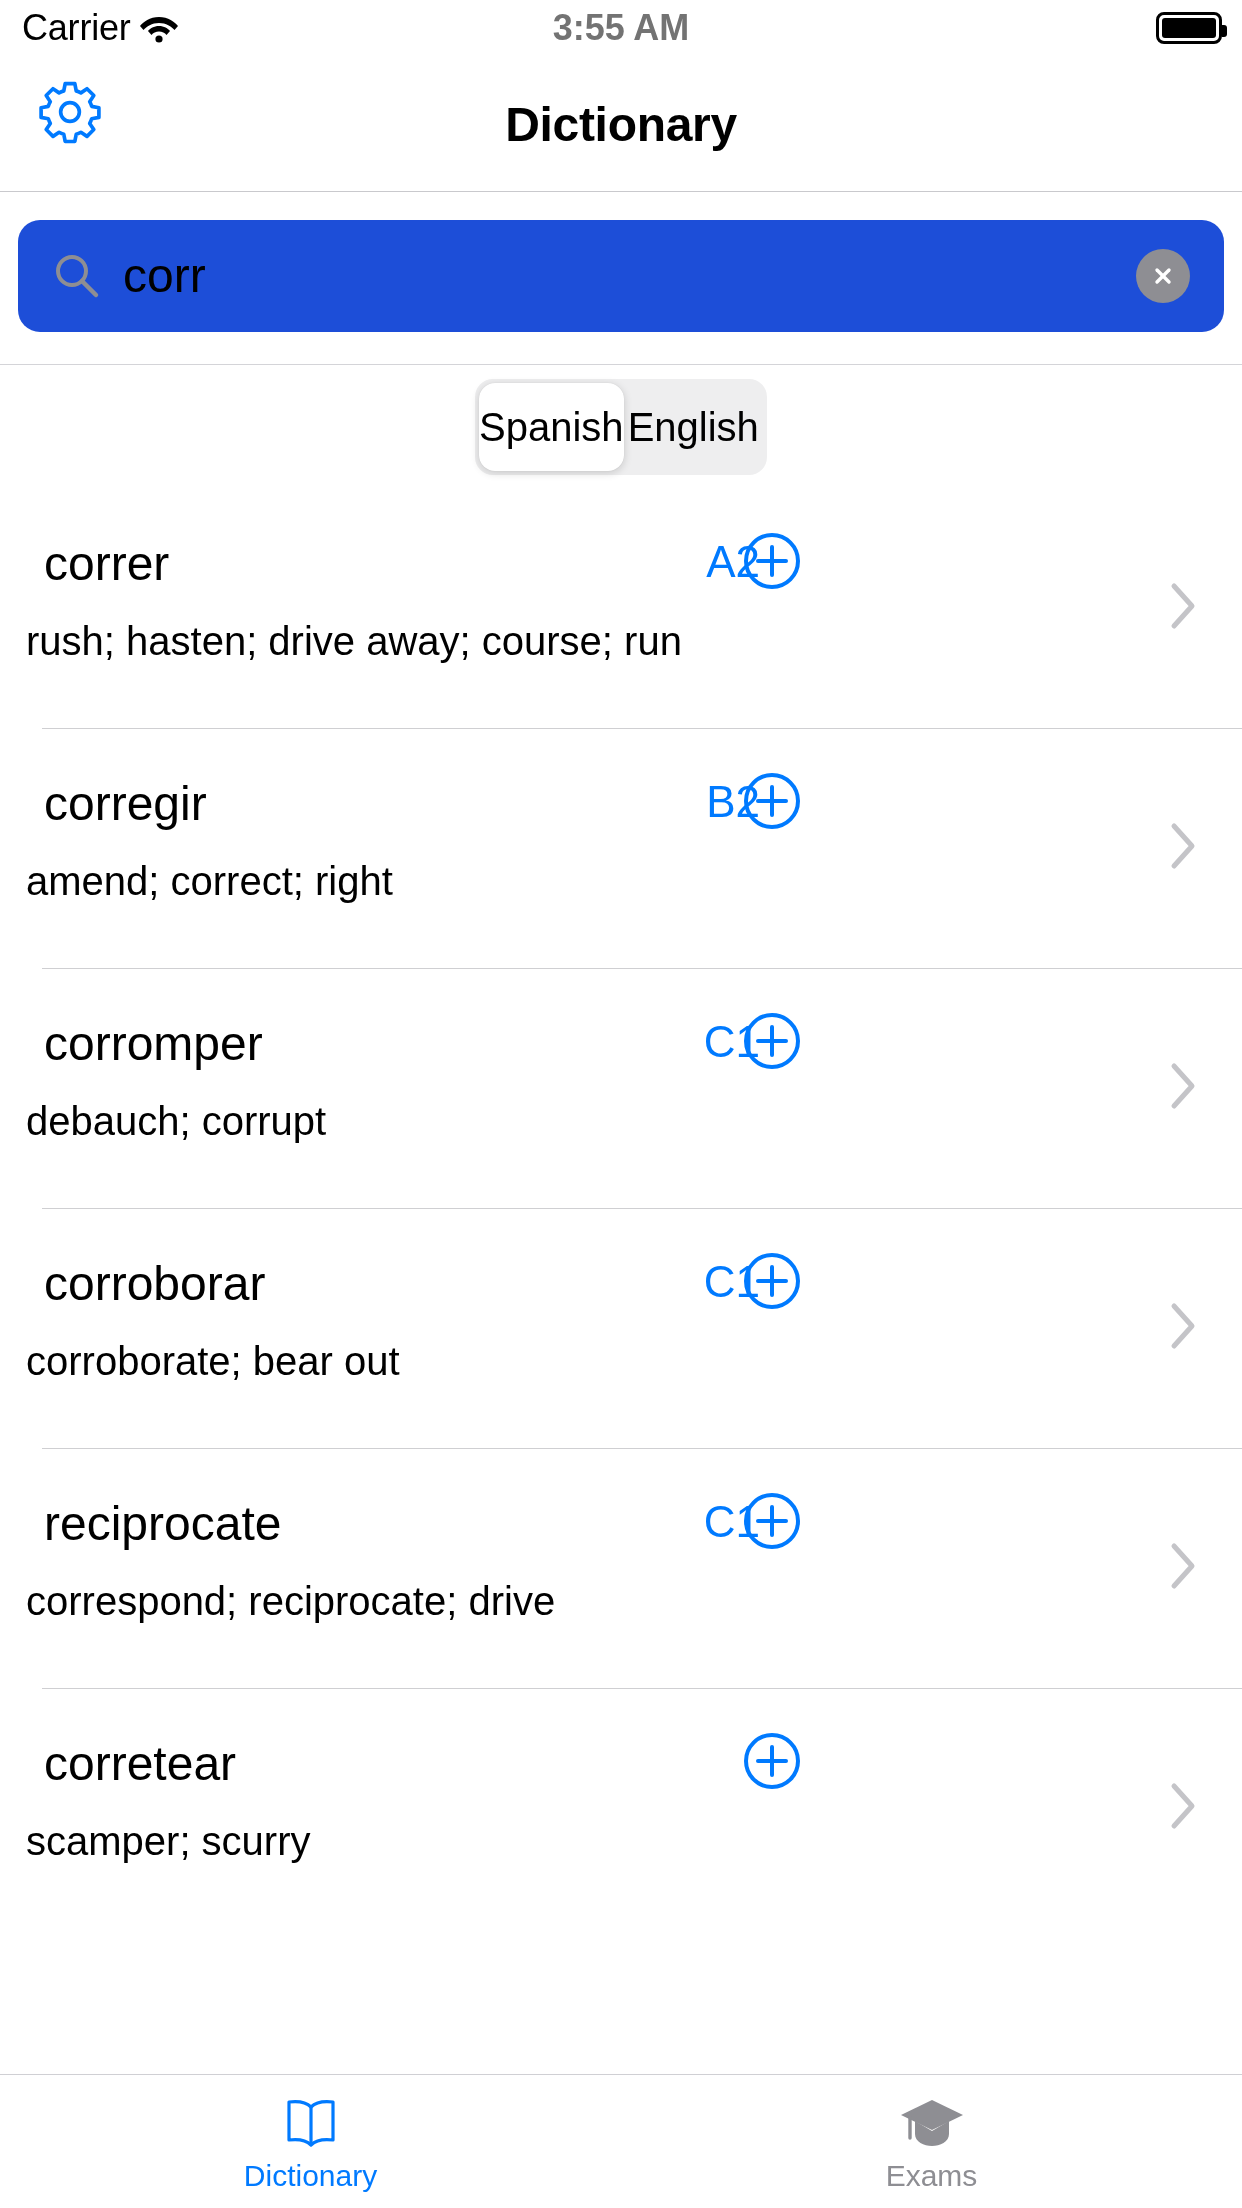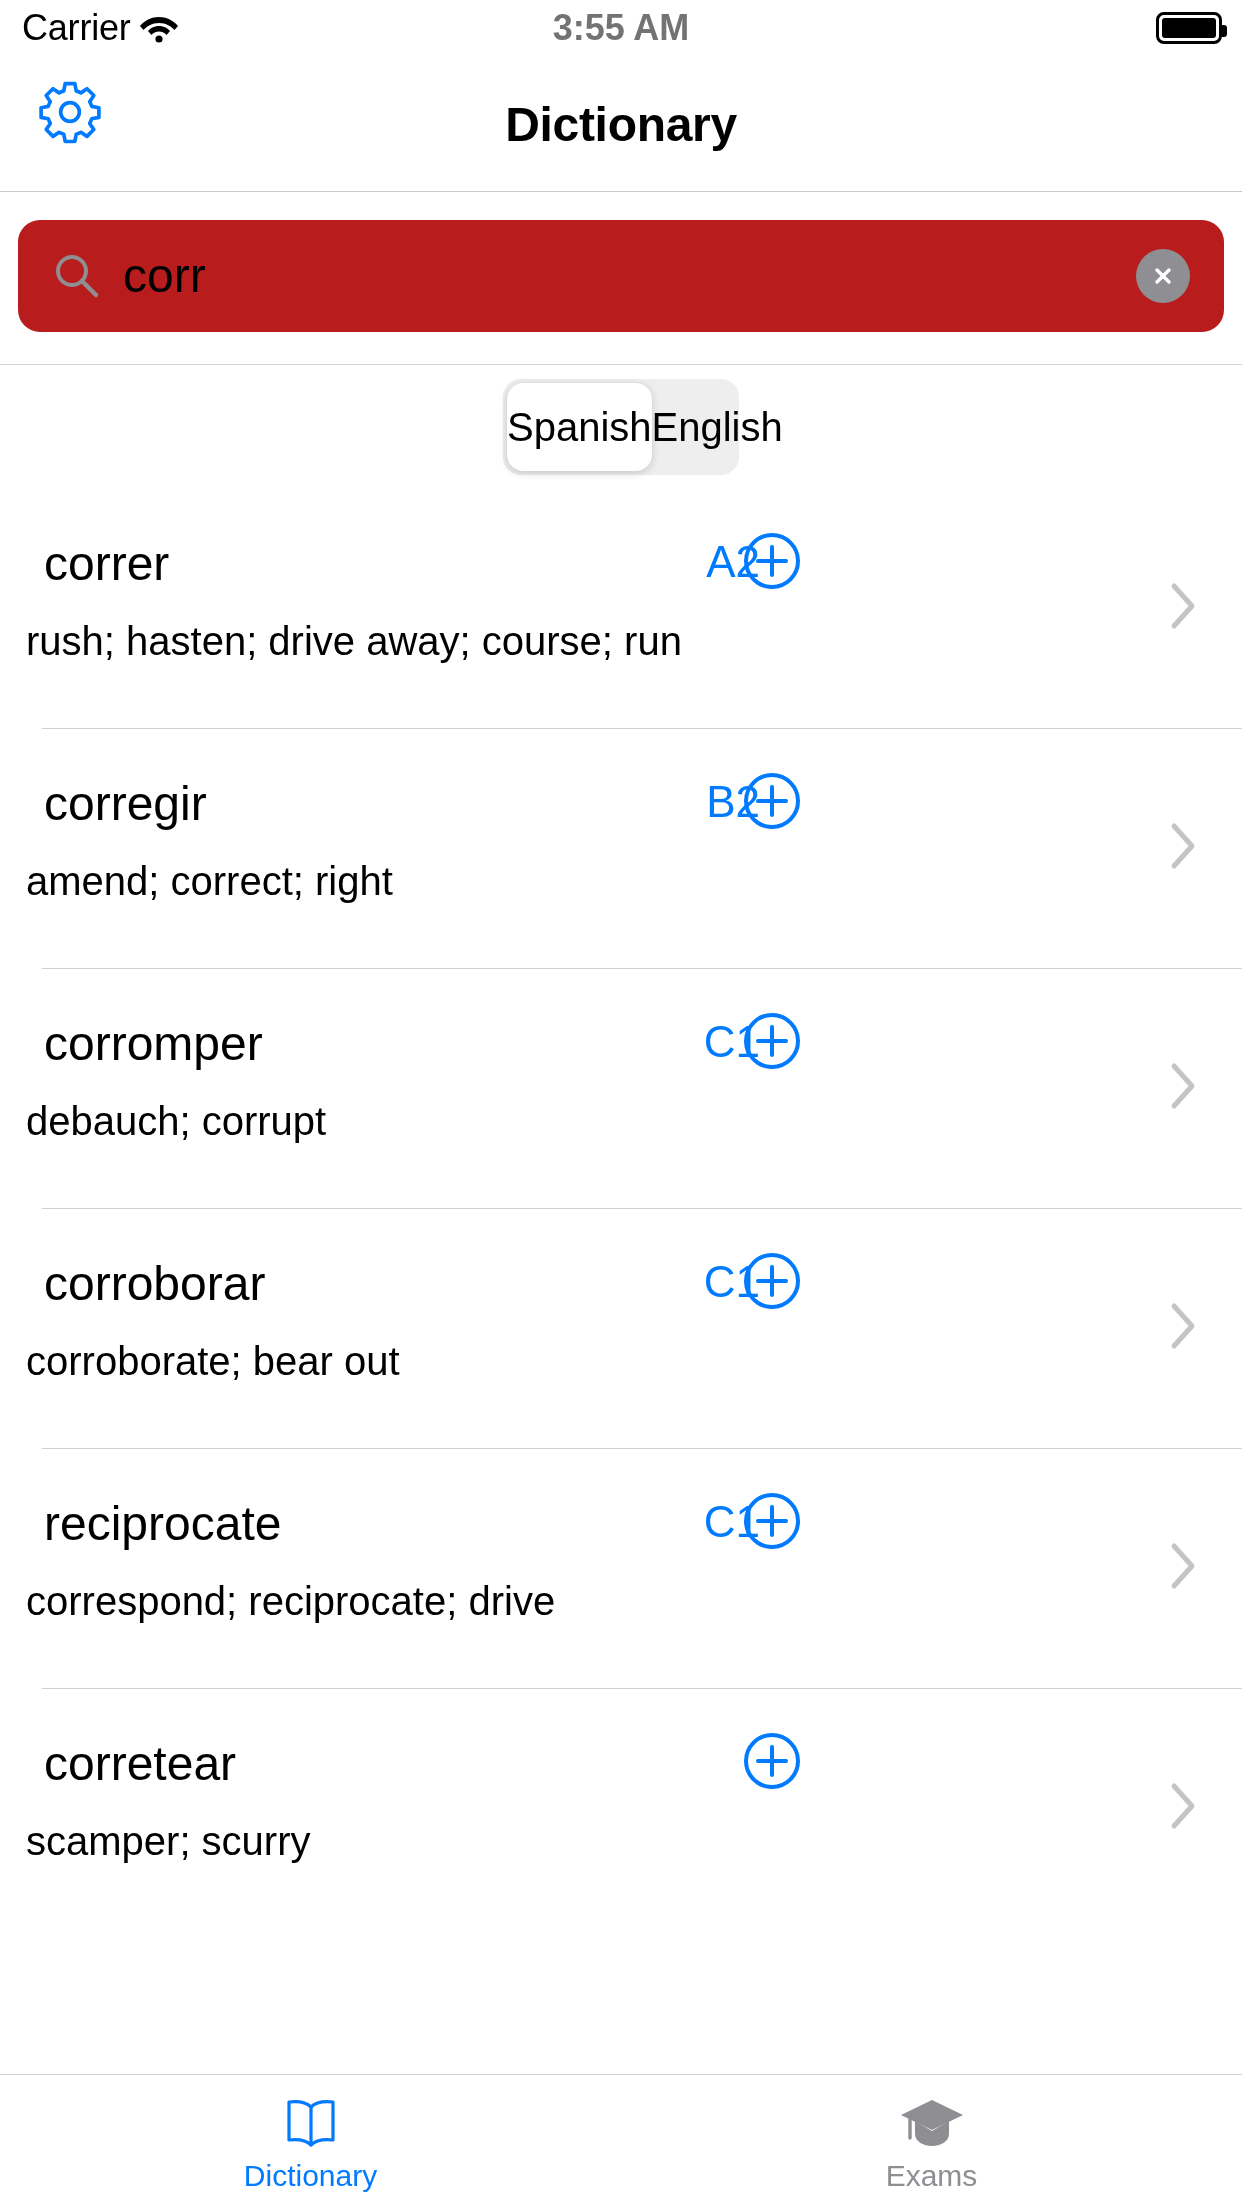--- a/index.html
+++ b/index.html
@@ -71,21 +71,21 @@
   
   .search-wrap {
     position: absolute; top: 193px; left: 0;
     width: 1242px; height: 172px;
     background: #ffffff;
     border-bottom: 1px solid #d4d4d8;
   }
   .search-field {
     position: absolute; left: 18px; top: 27px;
     width: 1206px; height: 112px;
-    background: #b91c1c;
+    background: #1d4ed8;
     border-radius: 22px;
     display: flex; align-items: center;
   }
   .search-icon-box {
     position: absolute; left: 34px; top: 50%; transform: translateY(-50%);
     width: 50px; height: 50px;
   }
   .search-input-text {
     position: absolute; left: 105px; top: 50%; transform: translateY(-50%);
     font-size: 48px; color: #000; line-height: 1;
@@ -98,21 +98,21 @@
     cursor: pointer;
   }
 
   
   .segment-wrap {
     position: absolute; top: 366px; left: 0;
     width: 1242px; height: 122px;
     display: flex; align-items: center; justify-content: center;
   }
   .segment-control {
-    width: 236px; height: 96px;
+    width: 292px; height: 96px;
     background: #eeeeef;
     border-radius: 18px;
     display: flex; align-items: center;
     padding: 4px;
     position: relative;
   }
   .segment {
     flex: 1; height: 100%;
     display: flex; align-items: center; justify-content: center;
     font-size: 40px; color: #000;

